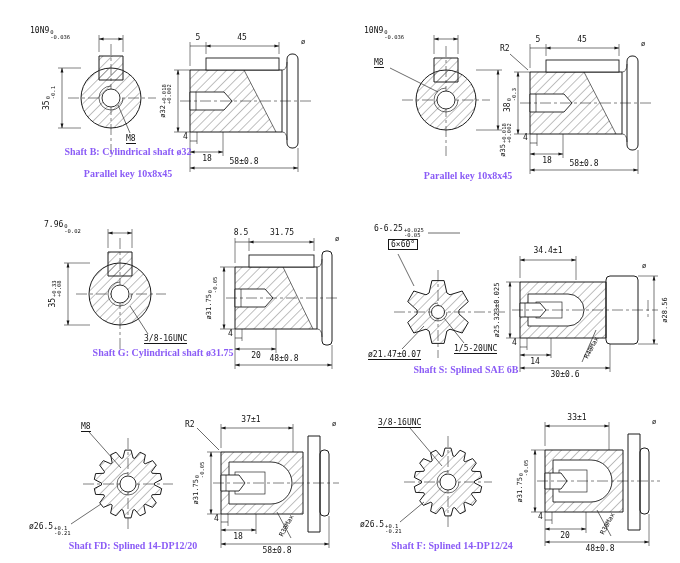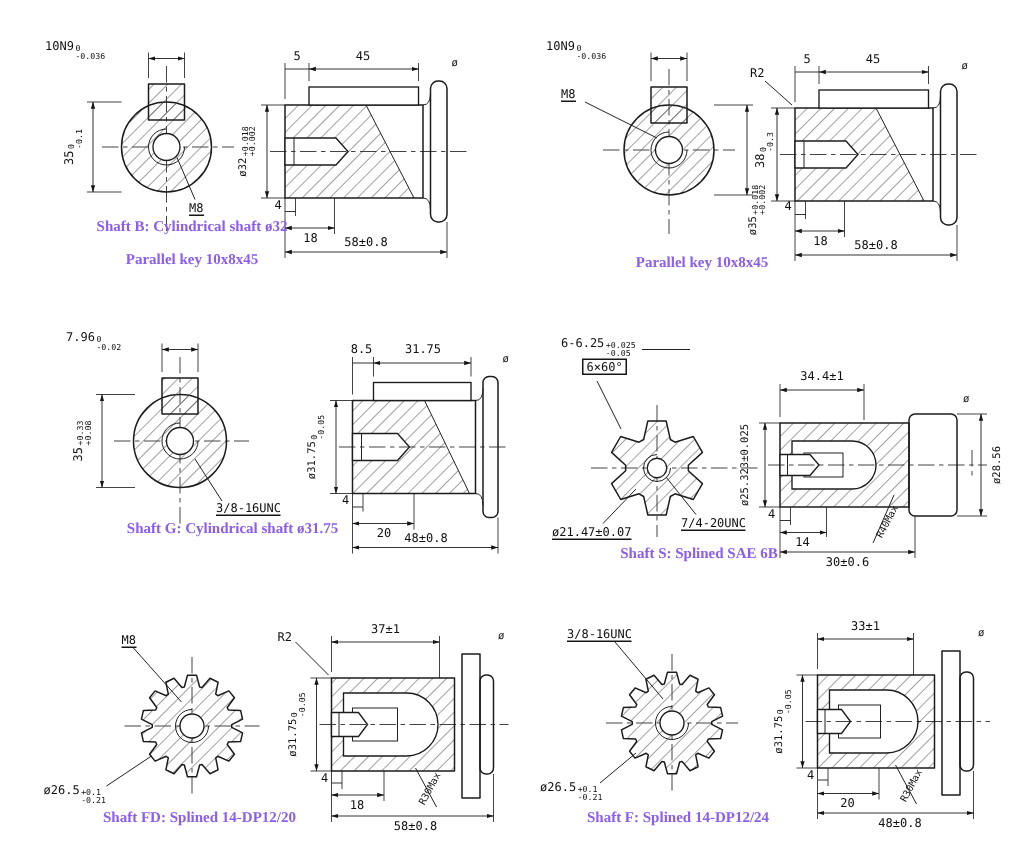--- a/index.html
+++ b/index.html
@@ -238,21 +238,21 @@
   <span class="lbl c" style="left:211px;top:16px">8.5</span>
   <span class="lbl c" style="left:252px;top:16px">31.75</span>
   <span class="lbl v small" style="left:181px;top:86px"><span>ø31.75</span><span class="tol">
           <i>0</i>
           <i>-0.05</i>
         </span></span>
   <span class="lbl" style="left:198px;top:117px">4</span>
   <span class="lbl c" style="left:226px;top:139px">20</span>
   <span class="lbl c" style="left:254px;top:142px">48±0.8</span>
   <span class="lbl small" style="left:305px;top:23px">ø</span>
-  <div class="cap" style="left:125px;top:133px">Shaft G: Cylindrical shaft ø31.75</div>
+  <div class="cap" style="left:133px;top:133px">Shaft G: Cylindrical shaft ø31.75</div>
 </section>
 
 <section class="panel" style="left:368px;top:222px;width:312px;height:160px">
   <svg width="312" height="160">
     <g>
       <line class="cl" x1="26" y1="90" x2="140" y2="90"></line>
           <line class="cl" x1="70" y1="48" x2="70" y2="136"></line>
       <path class="hatchfill" d="M61.1,71.0 L63.9,58.6 L76.1,58.6 L78.9,71.0 L82.0,72.8 L94.2,69.0 L100.3,79.6 L90.9,88.2 L90.9,91.8 L100.3,100.4 L94.2,111.0 L82.0,107.2 L78.9,109.0 L76.1,121.4 L63.9,121.4 L61.1,109.0 L58.0,107.2 L45.8,111.0 L39.7,100.4 L49.1,91.8 L49.1,88.2 L39.7,79.6 L45.8,69.0 L58.0,72.8 Z"></path>
       <circle class="white" cx="70" cy="90" r="6.5"></circle>
       <path class="thin" d="M79,90 A9,9 0 1 1 70,81"></path>
@@ -289,21 +289,21 @@
       <line class="ext" x1="242" y1="122" x2="242" y2="150"></line>
       <line class="dimln" x1="152" y1="146" x2="242" y2="146" marker-start="url(#ar)" marker-end="url(#ar)"></line>
     </g>
   </svg>
   <span class="lbl" style="left:6px;top:2px"><span>6-6.25</span><span class="tol">
           <i>+0.025</i>
           <i>-0.05</i>
         </span></span>
   <span class="lbl box" style="left:20px;top:17px">6×60°</span>
   <span class="lbl u" style="left:0px;top:128px">ø21.47±0.07</span>
-  <span class="lbl u" style="left:86px;top:122px">7/4-20UNC</span>
+  <span class="lbl u" style="left:86px;top:122px">1/5-20UNC</span>
   <span class="lbl c" style="left:180px;top:24px">34.4±1</span>
   <span class="lbl v small" style="left:129px;top:88px">ø25.323±0.025</span>
   <span class="lbl v small" style="left:297px;top:88px">ø28.56</span>
   <span class="lbl" style="left:144px;top:116px">4</span>
   <span class="lbl c" style="left:167px;top:135px">14</span>
   <span class="lbl c" style="left:197px;top:148px">30±0.6</span>
   <span class="lbl diag" style="left:224px;top:126px">R40Max</span>
   <span class="lbl small" style="left:274px;top:40px">ø</span>
   <div class="cap" style="left:98px;top:140px">Shaft S: Splined SAE 6B</div>
 </section>
@@ -345,21 +345,21 @@
       <line class="ext" x1="304" y1="104" x2="304" y2="136"></line>
       <line class="dimln" x1="196" y1="132" x2="304" y2="132" marker-start="url(#ar)" marker-end="url(#ar)"></line>
     </g>
   </svg>
   <span class="lbl u" style="left:56px;top:10px">M8</span>
   <span class="lbl" style="left:4px;top:110px"><span>ø26.5</span><span class="tol">
           <i>+0.1</i>
           <i>-0.21</i>
         </span></span>
   <span class="lbl" style="left:160px;top:8px">R2</span>
-  <span class="lbl c" style="left:232px;top:3px">37±1</span>
+  <span class="lbl c" style="left:226px;top:3px">37±1</span>
   <span class="lbl v small" style="left:173px;top:71px"><span>ø31.75</span><span class="tol">
           <i>0</i>
           <i>-0.05</i>
         </span></span>
   <span class="lbl" style="left:189px;top:102px">4</span>
   <span class="lbl c" style="left:213px;top:120px">18</span>
   <span class="lbl c" style="left:252px;top:134px">58±0.8</span>
   <span class="lbl diag" style="left:262px;top:114px">R30Max</span>
   <span class="lbl small" style="left:307px;top:8px">ø</span>
   <div class="cap" style="left:108px;top:126px">Shaft FD: Splined 14-DP12/20</div>

